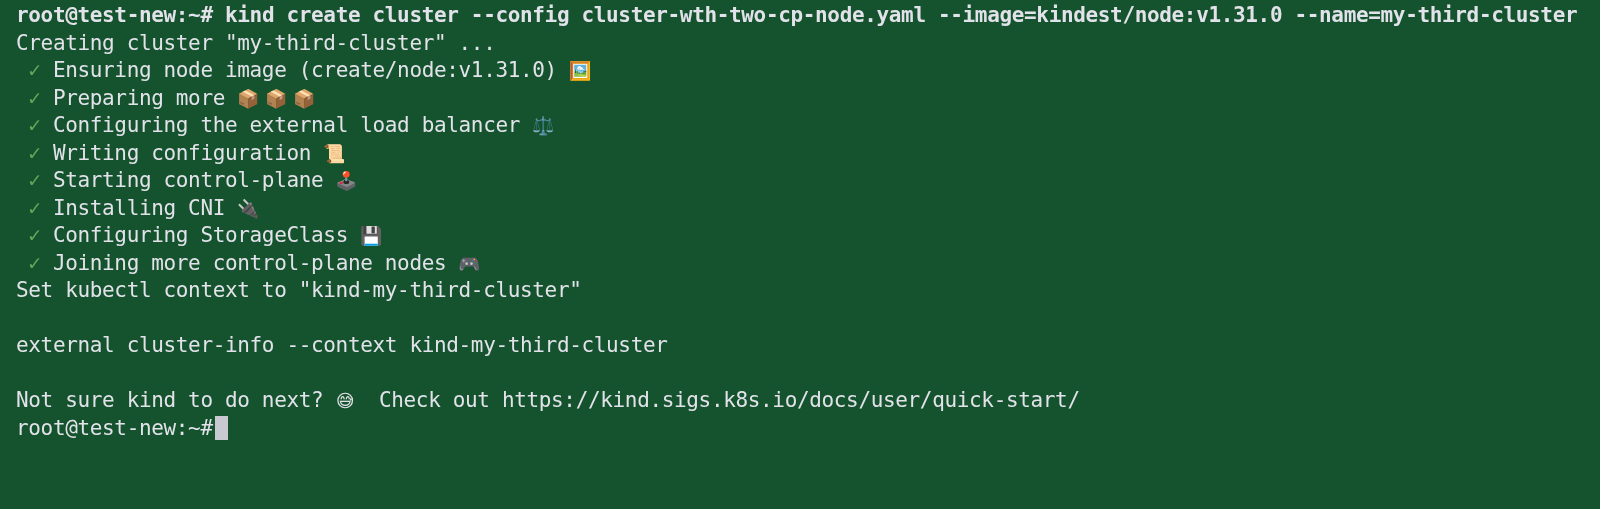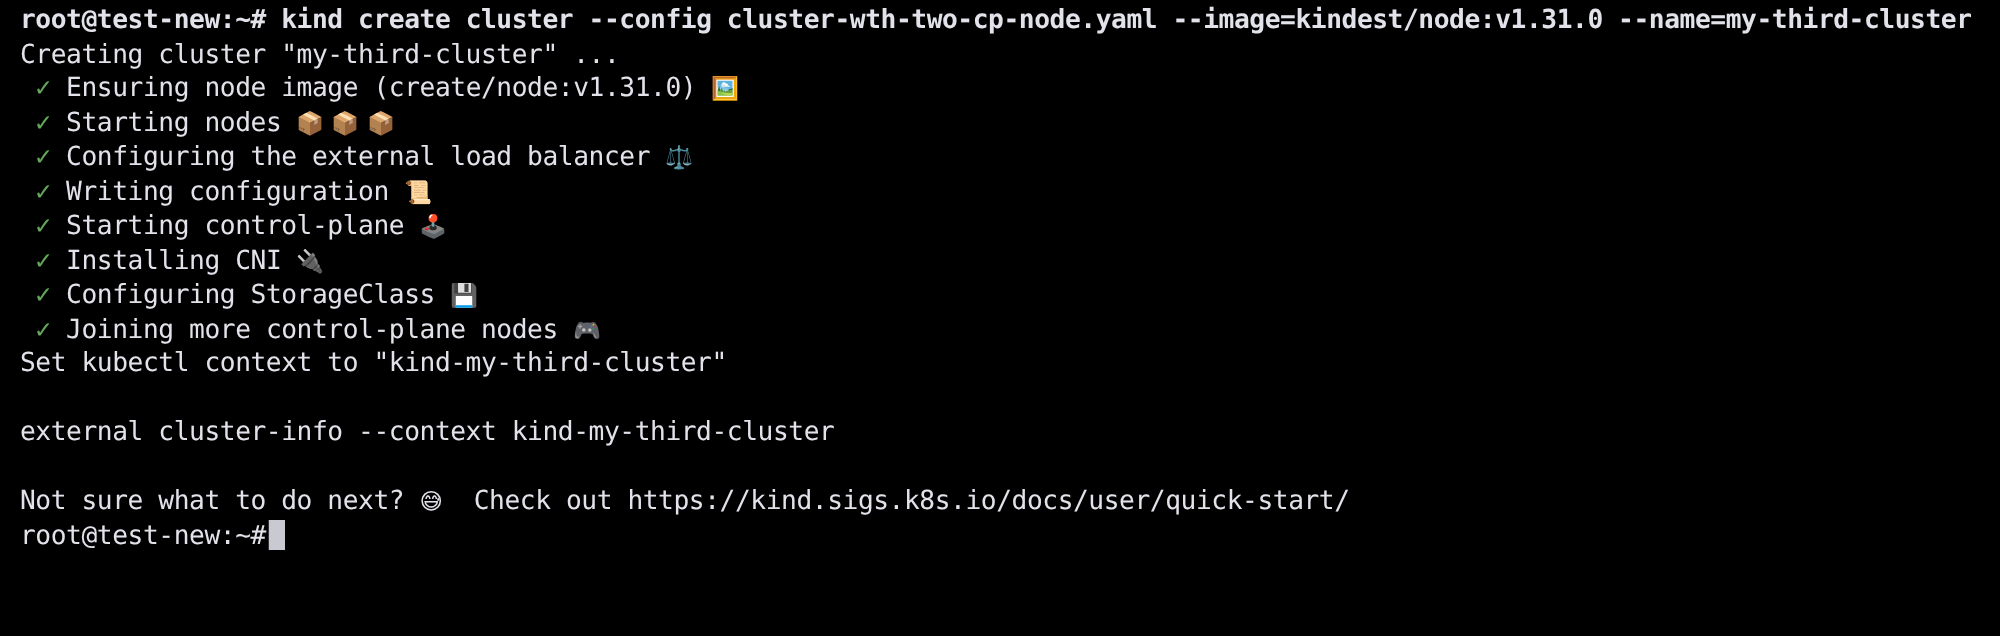--- a/index.html
+++ b/index.html
@@ -4,21 +4,21 @@
 <style>
   html, body {
     margin: 0;
     padding: 0;
     background: #0d0f26;
   }
   #terminal {
     position: relative;
     width: 1600px;
     height: 509px;
-    background: #000000;
+    background: #14532d;
     overflow: hidden;
     font-family: "DejaVu Sans Mono", "Liberation Mono", monospace;
     font-size: 21px;
     line-height: 27.5px;
     color: #e2e2ea;
     padding: 2px 0 0 16px;
     box-sizing: border-box;
     letter-spacing: -0.35px;
   }
   .line {
@@ -50,29 +50,29 @@
 </head>
 <body>
 
 <div id="terminal">
 
   <div class="line bold"><span>root@test-new:~#</span><span> kind create cluster --config cluster-wth-two-cp-node.yaml --image=kindest/node:v1.31.0 --name=my-third-cluster</span></div>
 
   <div id="output-lines">
       <div class="line"><span>Creating cluster "my-third-cluster" ...</span></div>
       <div class="line"><span class="check"> ✓ </span><span>Ensuring node image (create/node:v1.31.0) </span><span class="emoji">🖼️</span></div>
-      <div class="line"><span class="check"> ✓ </span><span>Starting nodes </span><span class="emoji">📦 📦 📦 </span></div>
+      <div class="line"><span class="check"> ✓ </span><span>Preparing more </span><span class="emoji">📦 📦 📦 </span></div>
       <div class="line"><span class="check"> ✓ </span><span>Configuring the external load balancer </span><span class="emoji">⚖️</span></div>
       <div class="line"><span class="check"> ✓ </span><span>Writing configuration </span><span class="emoji">📜</span></div>
       <div class="line"><span class="check"> ✓ </span><span>Starting control-plane </span><span class="emoji">🕹️</span></div>
       <div class="line"><span class="check"> ✓ </span><span>Installing CNI </span><span class="emoji">🔌</span></div>
       <div class="line"><span class="check"> ✓ </span><span>Configuring StorageClass </span><span class="emoji">💾</span></div>
       <div class="line"><span class="check"> ✓ </span><span>Joining more control-plane nodes </span><span class="emoji">🎮</span></div>
       <div class="line"><span>Set kubectl context to "kind-my-third-cluster"</span></div>
       <div class="line blank">&nbsp;</div>
       <div class="line"><span>external cluster-info --context kind-my-third-cluster</span></div>
       <div class="line blank">&nbsp;</div>
-      <div class="line"><span>Not sure what to do next? </span><span class="emoji">😅</span><span>  Check out https://kind.sigs.k8s.io/docs/user/quick-start/</span></div>
+      <div class="line"><span>Not sure kind to do next? </span><span class="emoji">😅</span><span>  Check out https://kind.sigs.k8s.io/docs/user/quick-start/</span></div>
     </div>
 
   <div class="line"><span>root@test-new:~#</span><span class="cursor"></span></div>
 
 </div>
 
 </body></html>

